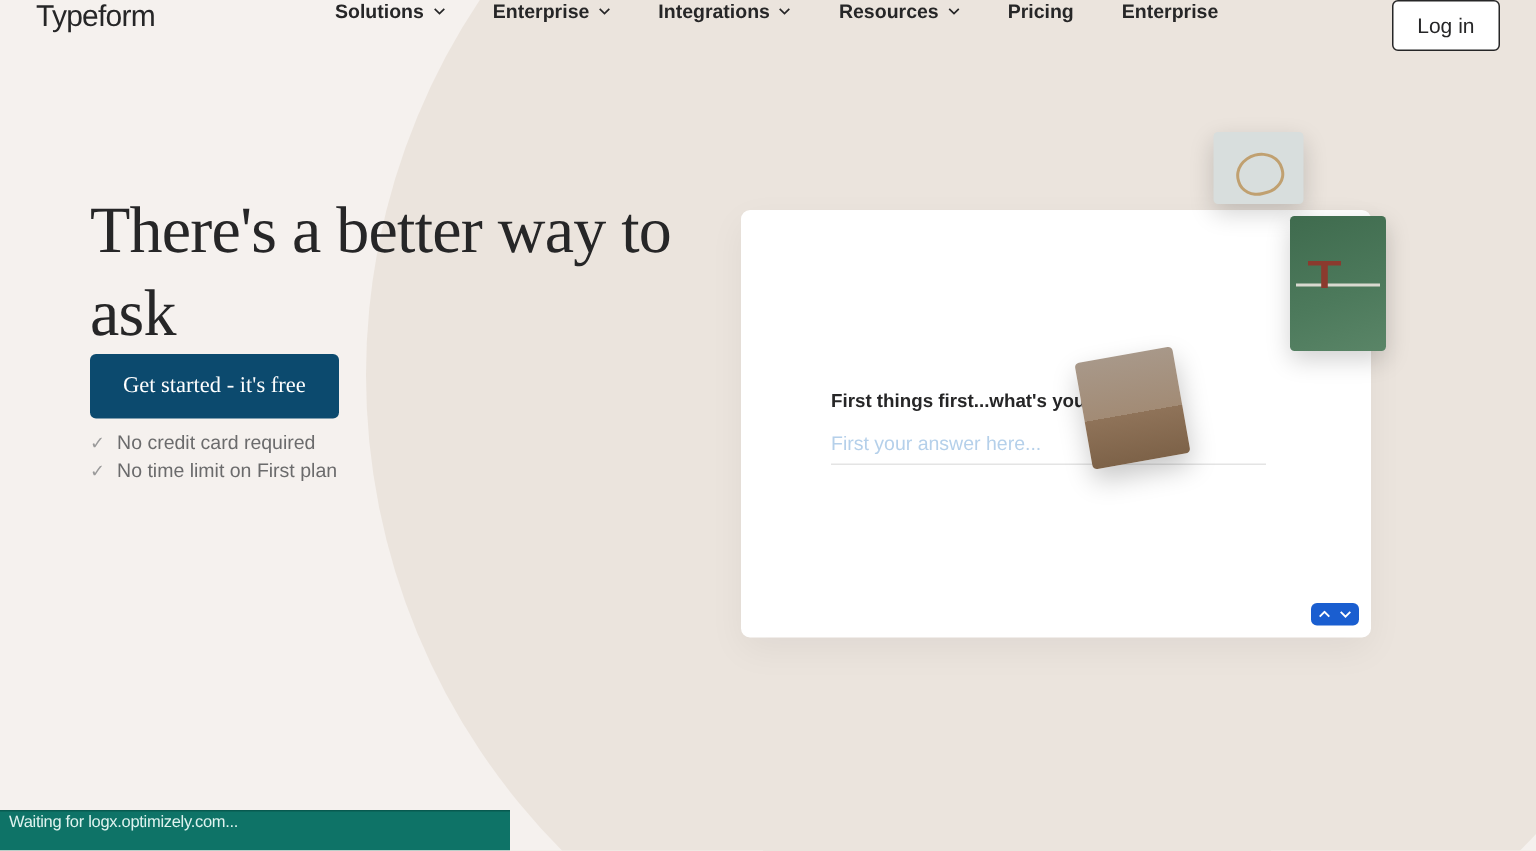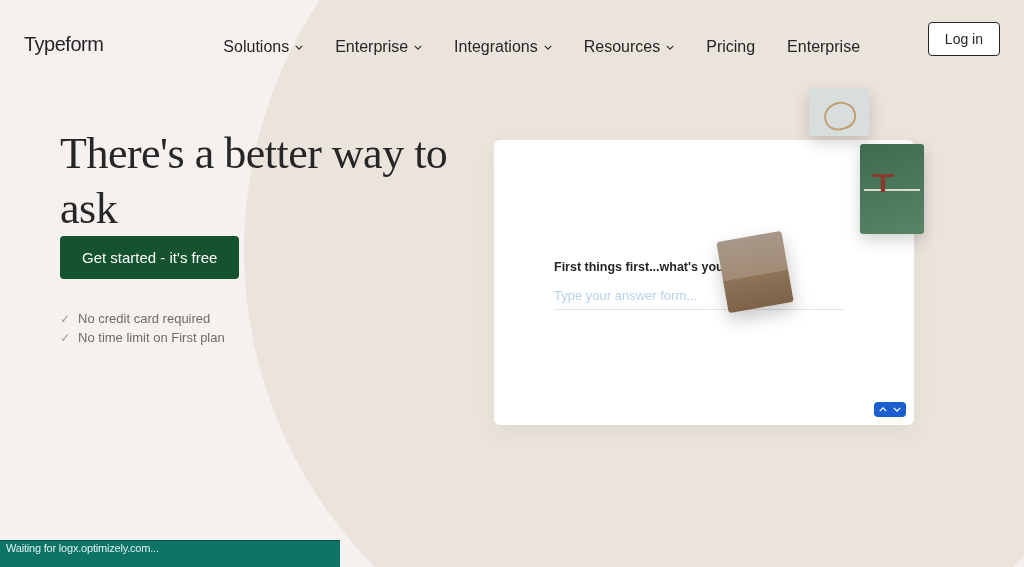--- a/index.html
+++ b/index.html
@@ -23,40 +23,41 @@
     border-radius: 50%;
     z-index: 0;
   }
 
   
   header {
     position: relative;
     z-index: 5;
     height: 56px;
     display: flex;
-    align-items: flex-end;
+    align-items: flex-start;
     padding: 0 24px;
   }
   .logo {
     font-size: 20px;
     font-weight: 500;
     letter-spacing: -0.5px;
     margin-right: 120px;
   }
   nav.main-nav {
     display: flex;
     gap: 32px;
   }
   .nav-item {
     display: flex;
     align-items: center;
     gap: 6px;
-    font-size: 16px;
+    font-size: 13px;
     color: #262627;
     cursor: pointer;
+    font-weight: bold;
   }
   .chevron {
     width: 8px; height: 8px;
     display: inline-flex;
     align-items: center;
     justify-content: center;
   }
   .chevron svg { width: 8px; height: 5px; }
 
   .header-right {
@@ -104,27 +105,28 @@
   }
   .subhead {
     font-size: 17px;
     line-height: 1.6;
     color: #474748;
     margin-bottom: 38px;
     max-width: 400px;
   }
   .cta {
     display: inline-block;
-    background: #14532d;
+    background: #0c4a6e;
     color: #fff;
     font-size: 15px;
     padding: 13px 22px;
     border-radius: 4px;
     cursor: pointer;
-    margin-bottom: 32px;
+    margin-bottom: 8px;
+    font-family: Liberation Serif, serif;
   }
   .bullets {
     list-style: none;
     font-size: 13px;
     color: #6b6b6c;
   }
   .bullets li {
     display: flex;
     align-items: center;
     gap: 8px;
@@ -324,21 +326,21 @@
   </div>
 </section>
 
 <div class="float-img img-top"></div>
 <div class="float-img img-mid"></div>
 
 <div class="preview-wrap">
   <div class="preview-card">
     <div class="float-img img-low"></div>
     <div class="question">First things first...what's your name?</div>
-    <div class="answer-field">Type your answer form...</div>
+    <div class="answer-field">First your answer here...</div>
     <div class="nav-pill">
       <div class="half">
         <svg viewBox="0 0 10 6">
             <path d="M1 5l4-4 4 4" fill="none" stroke="#fff" stroke-width="1.6"></path>
           </svg>
       </div>
       <div class="half">
         <svg viewBox="0 0 10 6">
             <path d="M1 1l4 4 4-4" fill="none" stroke="#fff" stroke-width="1.6"></path>
           </svg>

